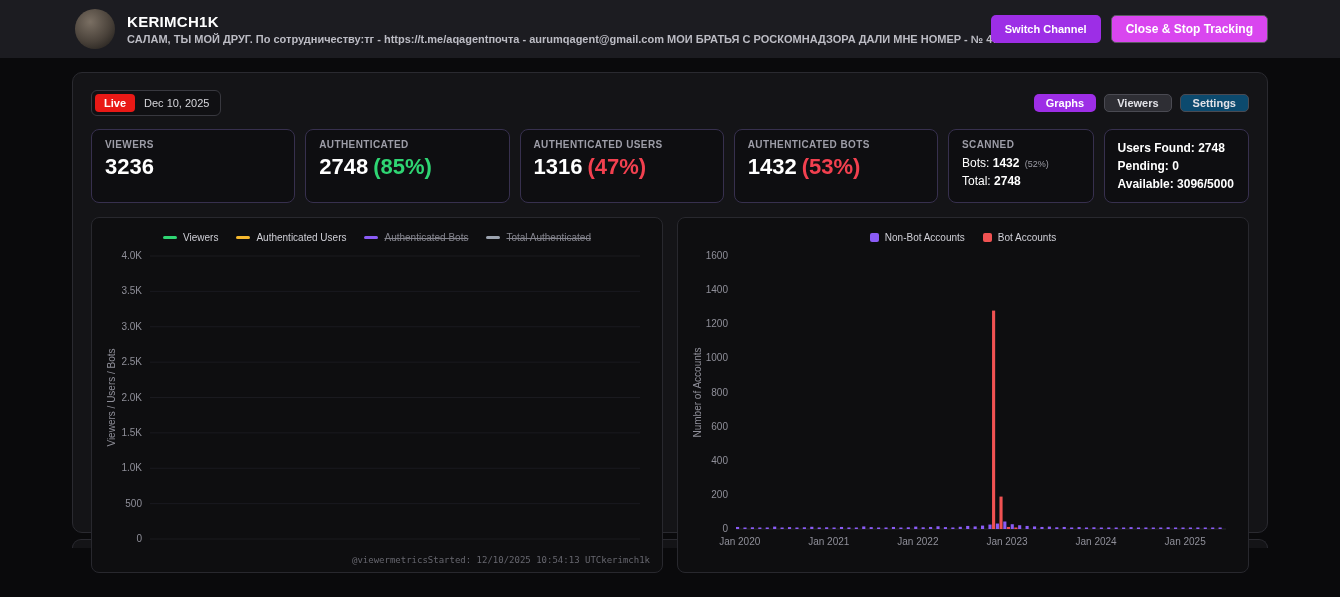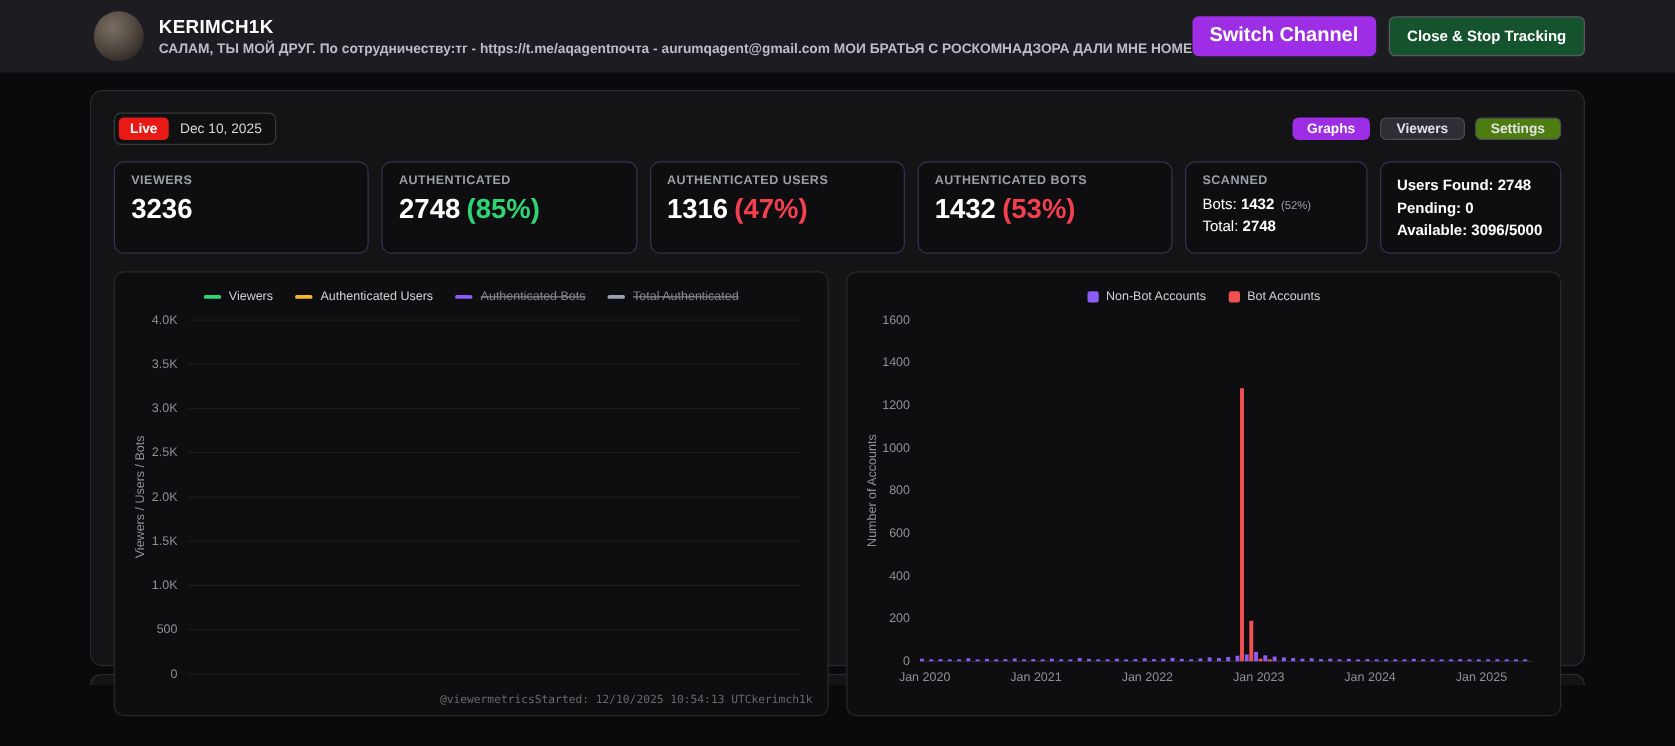--- a/index.html
+++ b/index.html
@@ -7,36 +7,36 @@
 button{font-family:inherit;cursor:pointer}
 
 
 .topbar{height:58px;background:#1c1c21;display:flex;align-items:center;justify-content:space-between;padding:0 72px 0 75px}
 .topbar-left{display:flex;align-items:center;gap:12px;min-width:0}
 .avatar{width:40px;height:40px;border-radius:50%;flex:none;background:radial-gradient(circle at 38% 32%,#7a6f63,#4a423a 55%,#23201d 90%)}
 .channel-name{font-size:15px;font-weight:700;letter-spacing:.3px;color:#fff}
 .channel-desc{font-size:11px;color:#bcbcc4;margin-top:3px;font-weight:600;white-space:nowrap}
 .topbar-actions{display:flex;gap:10px;flex:none}
 .btn{border:none;border-radius:5px}
-.btn-accent{background:var(--accent,#9d2ee6);color:#fff;font-size:16px;font-weight:700;padding:7px 14px}
-.btn-dark{background:#14532d;border:1px solid #5a5a61;color:#fff;font-size:12px;font-weight:700;padding:6px 14px}
+.btn-accent{background:var(--accent,#9d2ee6);color:#fff;font-size:11px;font-weight:700;padding:7px 14px}
+.btn-dark{background:#d946ef;border:1px solid #5a5a61;color:#fff;font-size:12px;font-weight:700;padding:6px 14px}
 
 
 .panel{margin:14px 72px 0;background:#141417;border:1px solid #2a2a30;border-radius:10px;padding:16px 18px;height:461px}
 .toolbar{position:relative;display:flex;align-items:center;height:28px;margin-bottom:12px}
 .live-pill{display:inline-flex;align-items:center;gap:9px;background:#101013;border:1px solid #38383f;border-radius:6px;padding:3px;padding-right:11px}
 .live-badge{background:var(--live,#e91916);color:#fff;font-size:11px;font-weight:700;padding:3px 9px;border-radius:4px}
 .live-date{font-size:11px;color:#d6d6db}
 .mode-toggle{position:absolute;left:50%;transform:translateX(-50%);display:flex;background:#101013;border:1px solid #38383f;border-radius:7px;padding:2px}
 .mode-btn{background:transparent;border:none;color:#e8e8ec;font-size:11px;font-weight:600;padding:4px 13px;border-radius:5px}
 .mode-btn.active{background:var(--accent,#9d2ee6);color:#fff}
 .view-tabs{margin-left:auto;display:flex;gap:8px}
 .btn-sm{font-size:11px;padding:2px 12px;font-weight:600}
 .btn-gray{background:#2e2e34;border:1px solid #4a4a52;color:#e2e2e7}
-.btn-gray.lighter{background:#4d7c0f}
+.btn-gray.lighter{background:#0c4a6e}
 
 
 .stats-row{display:flex;gap:10px;margin-bottom:14px}
 .stat-card{background:#0e0e11;border:1px solid #37304e;border-radius:8px;padding:9px 13px;min-height:64px}
 .stat-card.wide{flex:3}
 .stat-card.narrow{flex:2}
 .stat-label{font-size:10px;color:#9d9da7;letter-spacing:.4px;font-weight:600;margin-bottom:4px}
 .stat-value{font-size:22px;font-weight:800;color:#fff;line-height:1.15}
 .stat-pct{font-size:22px;font-weight:800;margin-left:5px;line-height:1.15}
 .pct-green{color:var(--green,#2fd573)}

